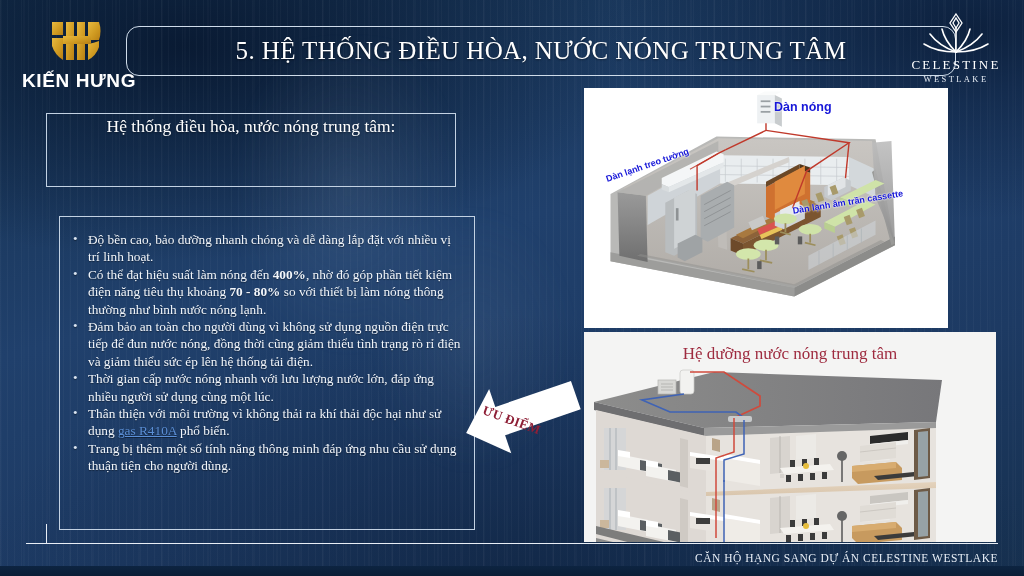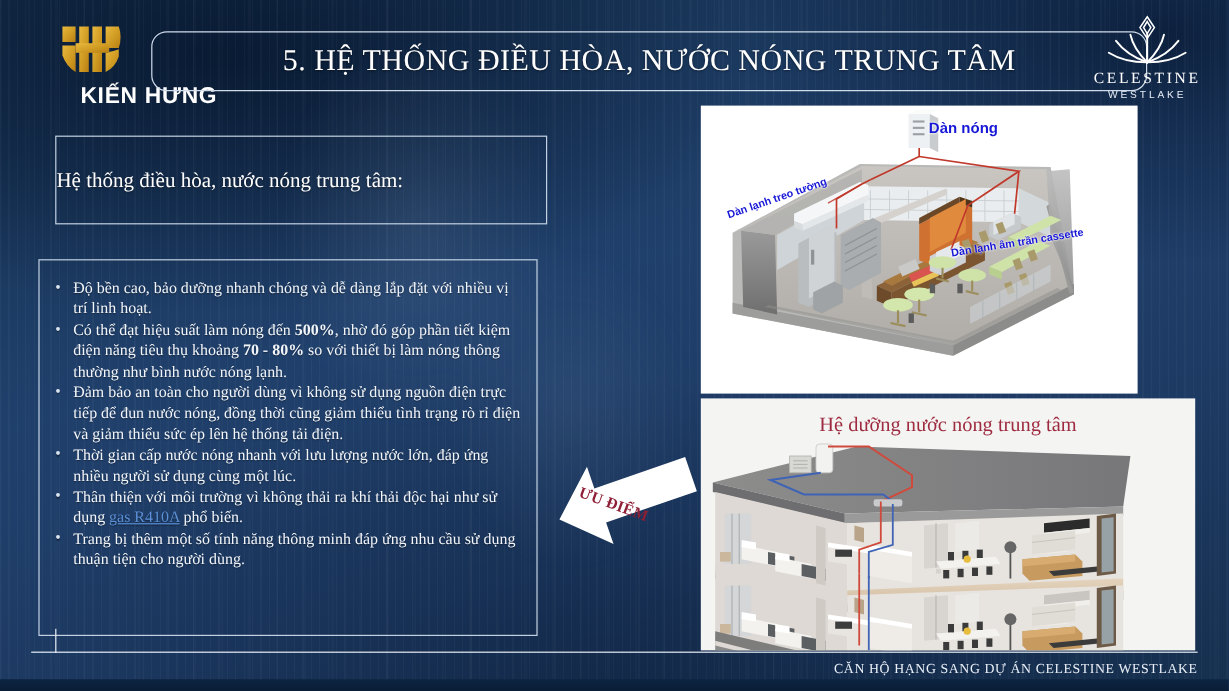--- a/index.html
+++ b/index.html
@@ -50,21 +50,21 @@
 
   
   #brand-logo {
     position: absolute; left: 22px; top: 16px; width: 110px; height: 82px;
     text-align: center;
   }
   #brand-logo .mark { width: 62px; height: 50px; margin: 0 auto; display: block; }
   #brand-logo .name {
     font-family: "Liberation Sans", sans-serif;
     color: #ffffff; font-weight: bold; font-size: 19px;
-    letter-spacing: .6px; margin-top: 4px; white-space: nowrap; margin-left: 45px;
+    letter-spacing: .6px; margin-top: 4px; white-space: nowrap;
   }
 
   
   #title-box {
     position: absolute; left: 126px; top: 26px; width: 830px; height: 50px;
     border: 1.6px solid #cfdcea;
     border-radius: 13px;
     display: flex; align-items: center; justify-content: center;
   }
   #title-box .t {
@@ -77,40 +77,40 @@
   #celestine-logo {
     position: absolute; right: 14px; top: 12px; width: 108px; height: 80px;
     text-align: center;
   }
   #celestine-logo svg { display: block; margin: 0 auto; }
   #celestine-logo .c1 {
     font-family: "Liberation Serif", serif;
     color: #fff; font-size: 13px; letter-spacing: 2.2px; margin-top: 1px;
   }
   #celestine-logo .c2 {
-    font-family: Liberation Sans, sans-serif;
+    font-family: Liberation Serif, serif;
     color: #e6ecf4; font-size: 8.5px; letter-spacing: 2.4px; margin-top: 1px;
   }
 
   
   #subtitle-panel {
     position: absolute; left: 46px; top: 113px; width: 410px; height: 74px;
     border: 1.3px solid #c3d2e3;
-    display: flex; flex-direction: row;
+    display: flex; flex-direction: column;
     align-items: center; justify-content: space-between;
     text-align: center;
   }
   #subtitle-panel .l {
     color: #ffffff; font-size: 17.5px; line-height: 24px; white-space: nowrap;
     text-shadow: 0 1px 2px rgba(0,0,0,.4);
   }
 
   
   #bullets-panel {
-    position: absolute; left: 32px; top: 216px; width: 416px; height: 314px;
+    position: absolute; left: 59px; top: 216px; width: 416px; height: 314px;
     border: 1.3px solid #c3d2e3;
     padding: 14px 12px 10px 10px;
   }
   ul#bullet-list { list-style: none; }
   ul#bullet-list li {
     position: relative;
     color: #f2f6fb;
     font-size: 13.3px;
     line-height: 17.4px;
     padding-left: 18px;
@@ -243,21 +243,21 @@
     <div class="c2">WESTLAKE</div>
   </div>
 
   <div id="subtitle-panel">
     <div class="l">Hệ thống điều hòa, nước nóng trung tâm:</div>
   </div>
 
   <div id="bullets-panel">
     <ul id="bullet-list">
         <li>Độ bền cao, bảo dưỡng nhanh chóng và dễ dàng lắp đặt với nhiều vị trí linh hoạt.</li>
-        <li>Có thể đạt hiệu suất làm nóng đến <b>500%</b>, nhờ đó góp phần tiết kiệm điện năng tiêu thụ khoảng <b>70 - 80%</b> so với thiết bị làm nóng thông thường như bình nước nóng lạnh.</li>
+        <li>Có thể đạt hiệu suất làm nóng đến <b>400%</b>, nhờ đó góp phần tiết kiệm điện năng tiêu thụ khoảng <b>70 - 80%</b> so với thiết bị làm nóng thông thường như bình nước nóng lạnh.</li>
         <li>Đảm bảo an toàn cho người dùng vì không sử dụng nguồn điện trực tiếp để đun nước nóng, đồng thời cũng giảm thiểu tình trạng rò rỉ điện và giảm thiểu sức ép lên hệ thống tải điện.</li>
         <li>Thời gian cấp nước nóng nhanh với lưu lượng nước lớn, đáp ứng nhiều người sử dụng cùng một lúc.</li>
         <li>Thân thiện với môi trường vì không thải ra khí thải độc hại như sử dụng <a class="lnk" href="#">gas R410A</a> phổ biến.</li>
         <li>Trang bị thêm một số tính năng thông minh đáp ứng nhu cầu sử dụng thuận tiện cho người dùng.</li>
       </ul>
   </div>
 
   <div id="advantage-arrow">
     <svg viewBox="0 0 132 112">
       <g transform="rotate(-19 66 56)">

